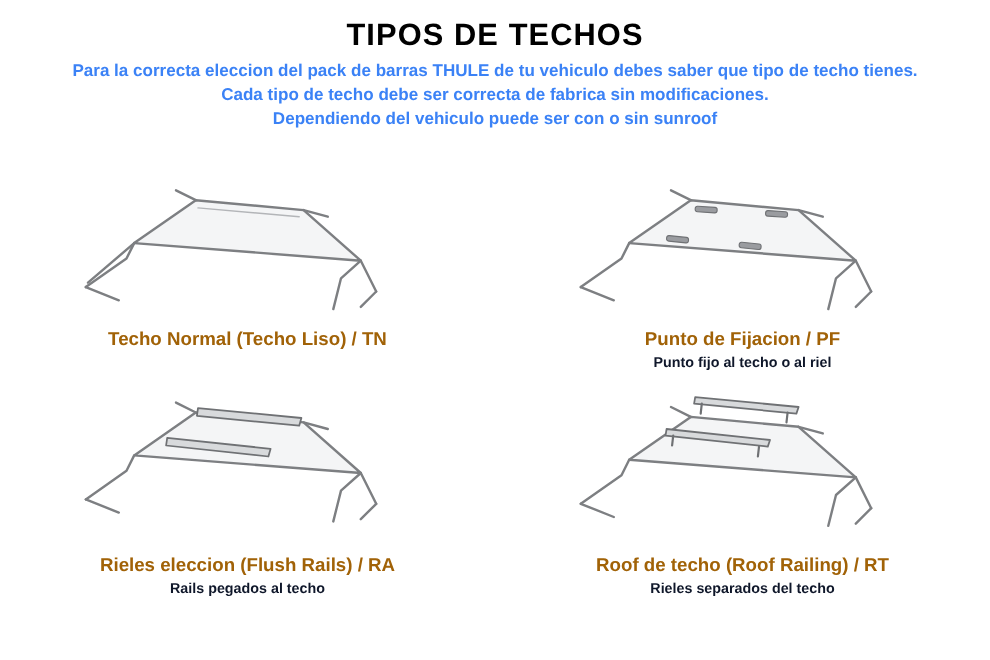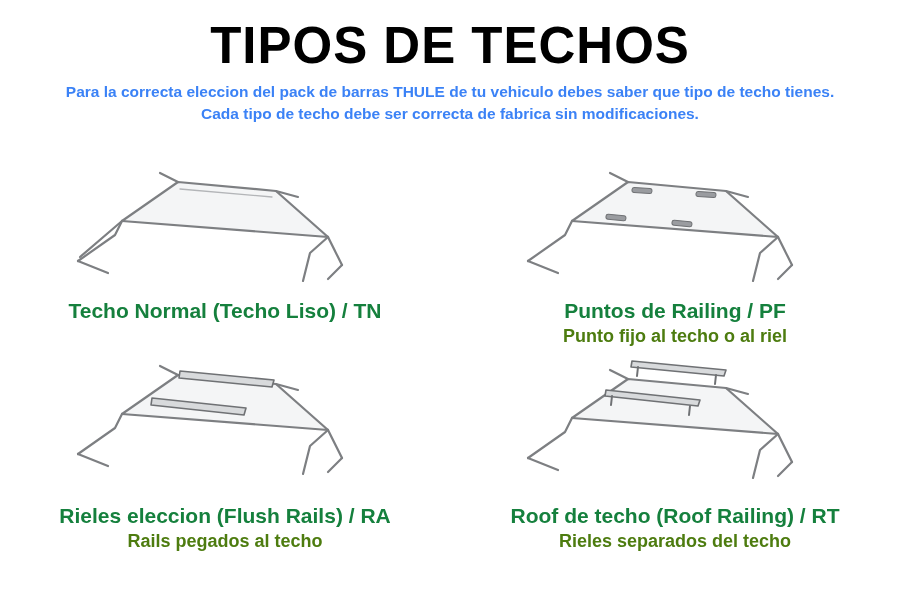--- a/index.html
+++ b/index.html
@@ -16,21 +16,21 @@
   }
   .page {
     position: relative;
     width: 900px;
     height: 600px;
     box-sizing: border-box;
     padding: 0;
   }
   .title {
     text-align: center;
-    font-size: 51px;
+    font-size: 28px;
     font-weight: bold;
     letter-spacing: 1px;
     margin: 16px 0 6px 0;
     color: #000000;
   }
   .subtitle {
     text-align: center;
     font-size: 15.5px;
     font-weight: bold;
     line-height: 1.42;
@@ -62,46 +62,47 @@
   .art {
     width: 330px;
     height: 130px;
     position: relative;
   }
   .art svg {
     display: block;
   }
   .cap-main {
     text-align: center;
-    font-size: 21px;
-    font-weight: bold;
-    color: #15803d;
+    font-size: 17px;
+    font-weight: bold;
+    color: #a16207;
     margin-top: 8px;
   }
   .cap-sub {
     text-align: center;
-    font-size: 18px;
-    font-weight: bold;
-    color: #4d7c0f;
+    font-size: 13px;
+    font-weight: bold;
+    color: #0f172a;
     margin-top: 3px;
   }
   .row2 .art {
     height: 150px;
   }
 </style>
 </head>
 <body>
 
 <div class="page">
 
   <div class="title">TIPOS DE TECHOS</div>
 
   <div class="subtitle">
     <div>Para la correcta eleccion del pack de barras THULE de tu vehiculo debes saber que tipo de techo tienes.</div>
     <div>Cada tipo de techo debe ser correcta de fabrica sin modificaciones.</div>
+    <div>Dependiendo del vehiculo puede ser con o sin sunroof</div>
   </div>
 
   <div class="grid">
 
     <div class="cell">
       <div class="art">
         <svg width="330" height="130" viewBox="0 0 330 130">
           <g fill="none" stroke="#7d7f82" stroke-width="2.2" stroke-linejoin="round" stroke-linecap="round">
 
             <path d="M62 60 L118 21 L216 30 L268 76 Z" fill="#f4f5f6"></path>
@@ -143,21 +144,21 @@
           </g>
 
           <g fill="#9a9ca0" stroke="#6f7174" stroke-width="1">
             <rect x="122" y="27" width="20" height="5" rx="2.2" transform="rotate(4 132 29)"></rect>
             <rect x="186" y="31" width="20" height="5" rx="2.2" transform="rotate(4 196 33)"></rect>
             <rect x="96" y="54" width="20" height="5" rx="2.2" transform="rotate(6 106 56)"></rect>
             <rect x="162" y="60" width="20" height="5" rx="2.2" transform="rotate(6 172 62)"></rect>
           </g>
         </svg>
       </div>
-      <div class="cap-main">Puntos de Railing / PF</div>
+      <div class="cap-main">Punto de Fijacion / PF</div>
       <div class="cap-sub">Punto fijo al techo o al riel</div>
     </div>
 
     <div class="cell row2">
       <div class="art">
         <svg width="330" height="150" viewBox="0 0 330 150">
           <g fill="none" stroke="#7d7f82" stroke-width="2.2" stroke-linejoin="round" stroke-linecap="round">
             <path d="M62 68 L118 29 L216 38 L268 84 Z" fill="#f4f5f6"></path>
             <path d="M118 29 L100 20"></path>
             <path d="M62 68 L55 82 L18 108"></path>

